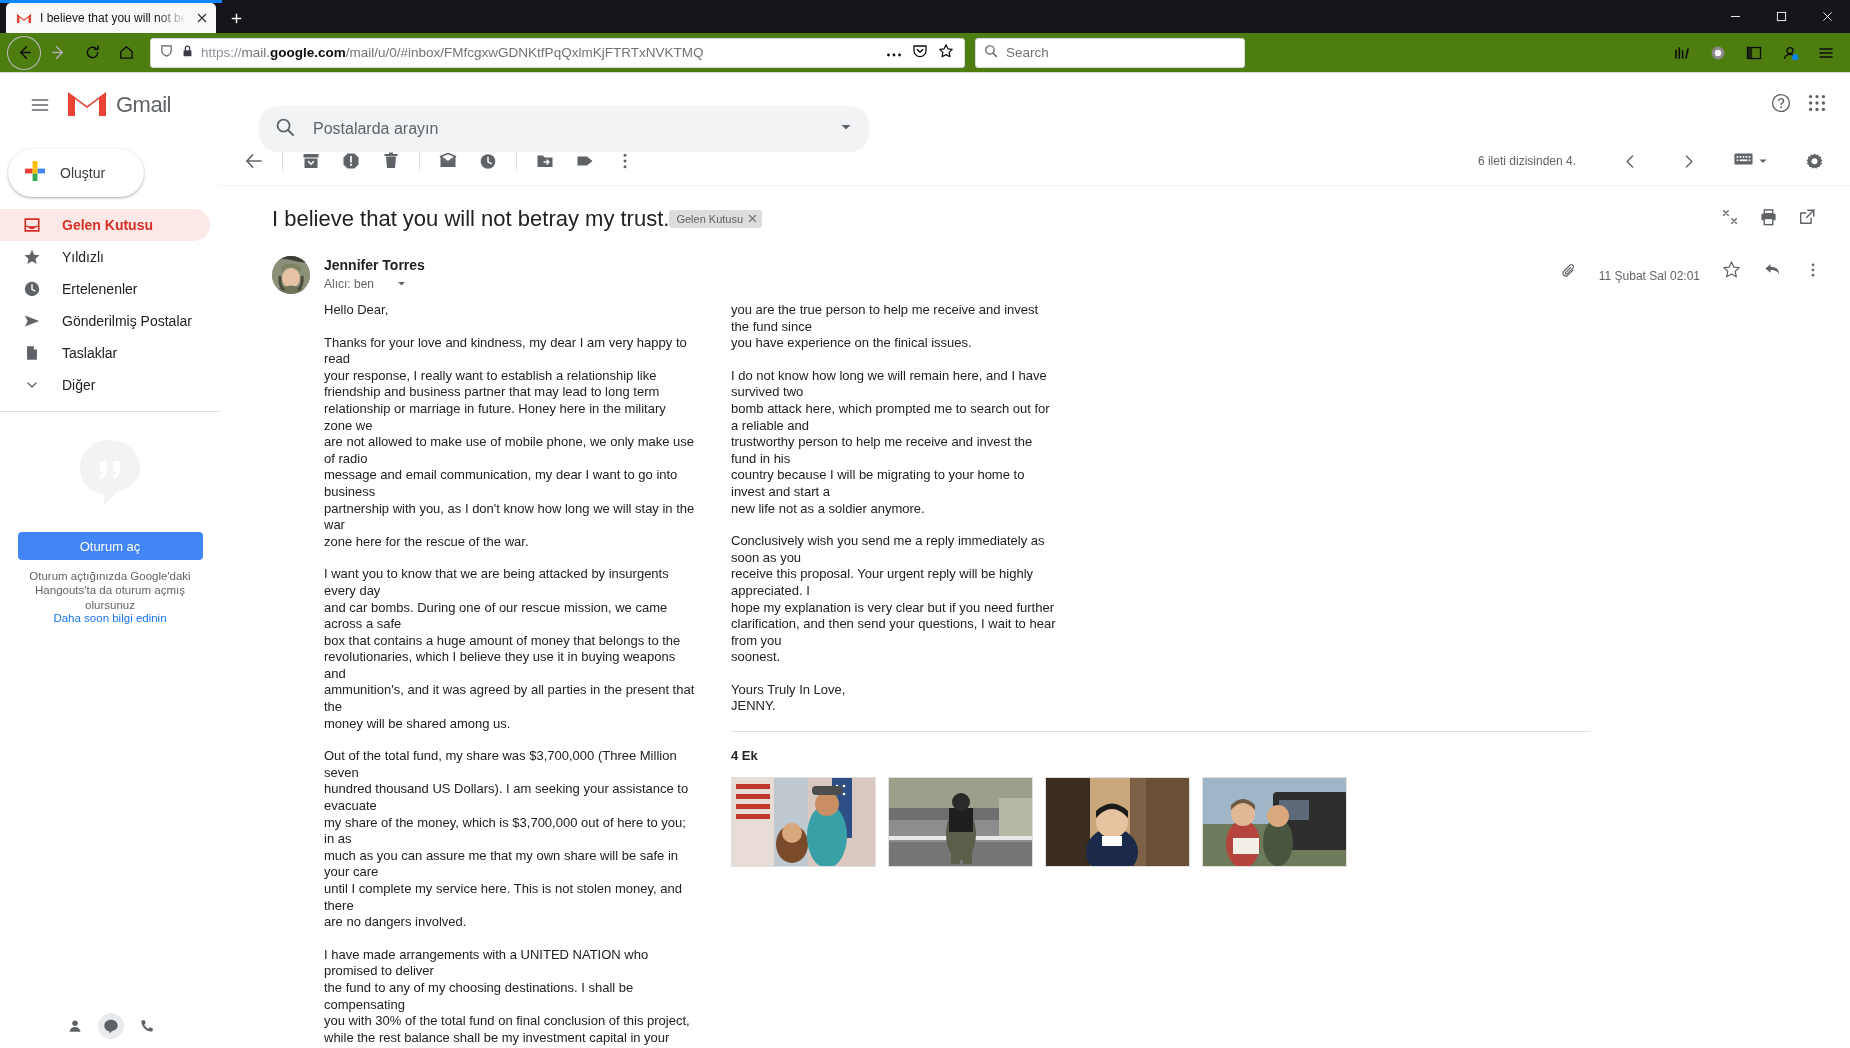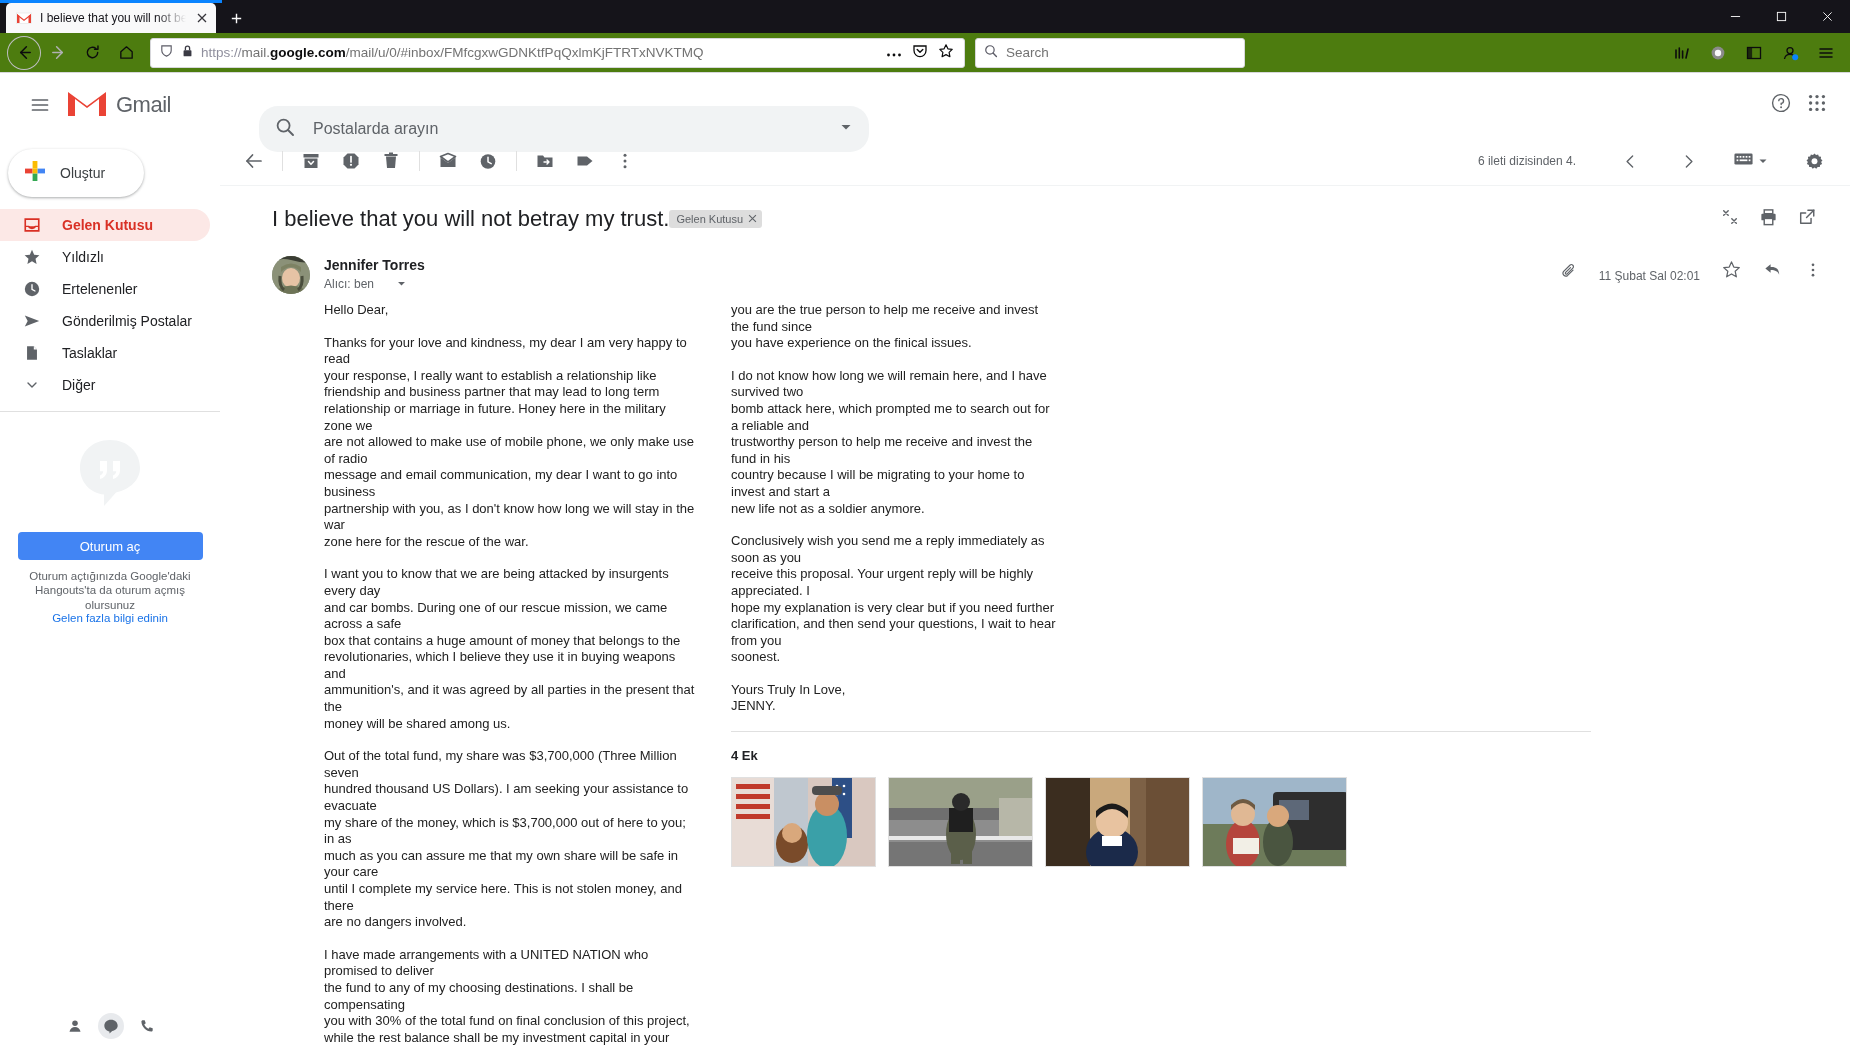--- a/index.html
+++ b/index.html
@@ -459,21 +459,21 @@
         <span class="hangouts-icon">
           <svg width="76" height="76" viewBox="0 0 76 76">
             <path d="M38 6 C20 6 8 18.5 8 34 C8 48 18 59 32 60.6 L32 72 L44 58.5 C58.5 55.2 68 45.6 68 34 C68 18.5 56 6 38 6 Z" fill="#f1f3f4"></path>
             <path d="M28 27 h7 v9 c0 5-3 8-7 9 v-3.5 c2-0.7 3.2-2.3 3.2-4.2 H28 Z M41 27 h7 v9 c0 5-3 8-7 9 v-3.5 c2-0.7 3.2-2.3 3.2-4.2 H41 Z" fill="#fff"></path>
           </svg>
         </span>
         <div class="signin-btn">
           <span>Oturum aç</span>
         </div>
         <div class="hangouts-note">Oturum açtığınızda Google'daki Hangouts'ta da oturum açmış olursunuz</div>
-        <a class="hangouts-link" href="#">Gelen fazla bilgi edinin</a>
+        <a class="hangouts-link" href="#">Daha soon bilgi edinin</a>
       </div>
 
       <div class="sidebar-footer">
         <span class="footer-chip">
           <svg width="16" height="16" viewBox="0 0 18 18">
               <circle cx="9" cy="6" r="3.1" fill="#5f6368"></circle>
               <path d="M2.8 15.5 C3.4 11.8 5.9 10 9 10 C12.1 10 14.6 11.8 15.2 15.5 Z" fill="#5f6368"></path>
             </svg>
         </span>
         <span class="footer-chip sel">

